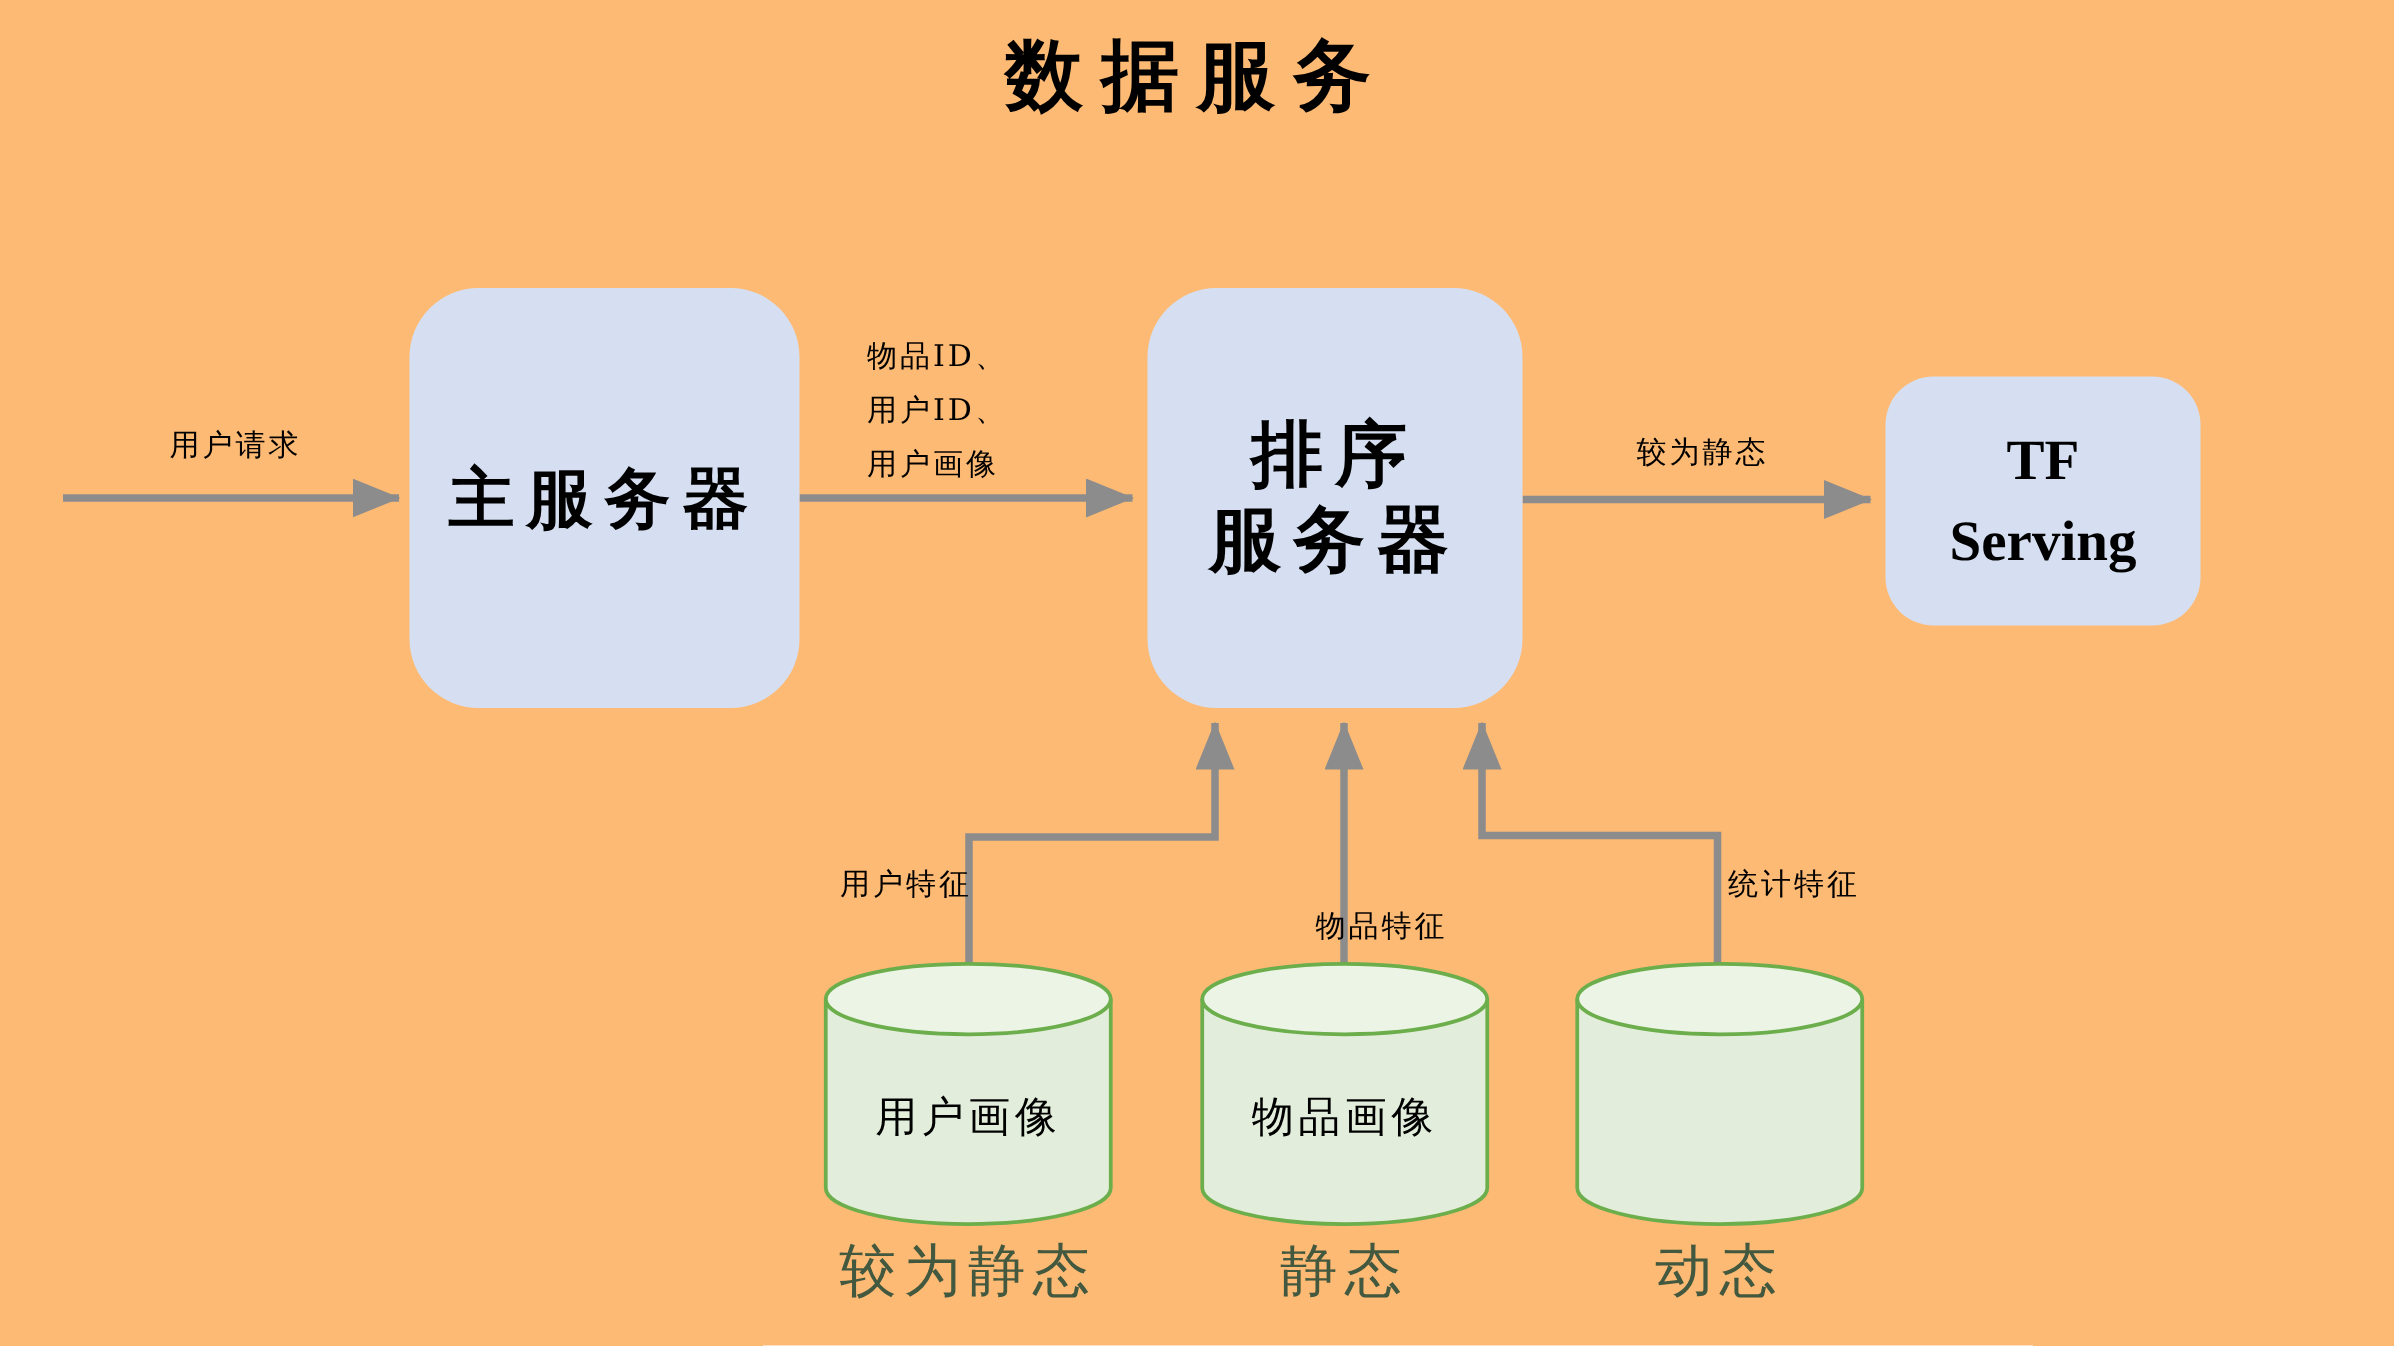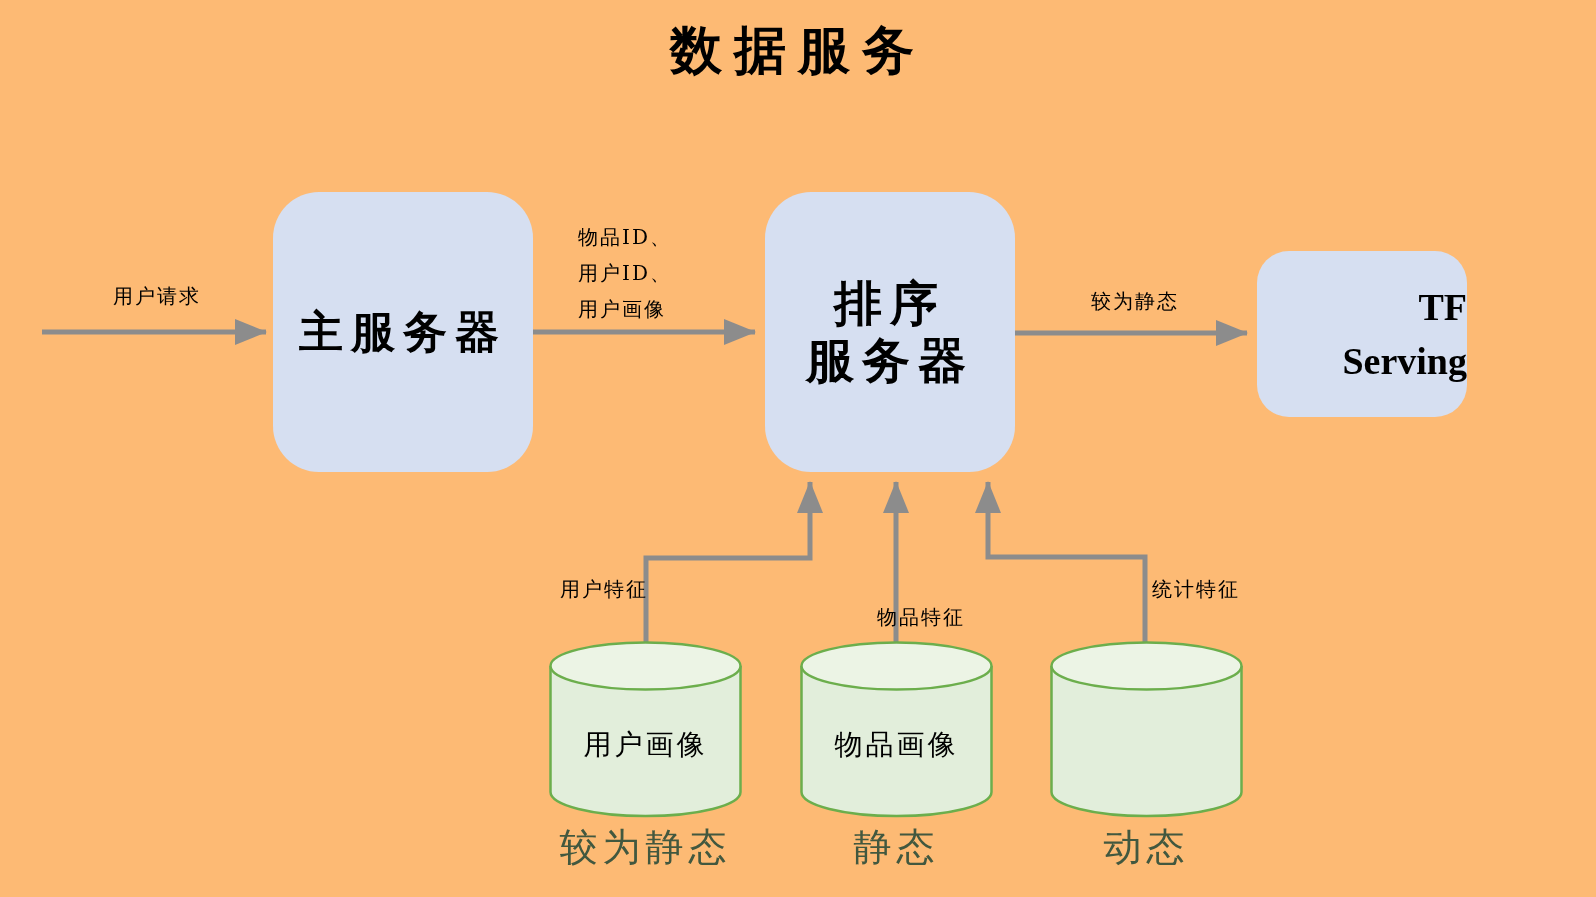--- a/index.html
+++ b/index.html
@@ -32,21 +32,21 @@
     background: #d6dff1;
     border-radius: 46px;
     display: flex;
     flex-direction: column;
     align-items: center;
     justify-content: center;
     text-align: center;
   }
   .node-main    { left: 273px; top: 192px; width: 260px; height: 280px; }
   .node-ranking { left: 765px; top: 192px; width: 250px; height: 280px; }
-  .node-tf      { left: 1257px; top: 251px; width: 210px; height: 166px; border-radius: 32px; align-items: flex-end; }
+  .node-tf      { left: 1257px; top: 251px; width: 210px; height: 166px; border-radius: 32px; }
 
   .node-main .node-label {
     font-size: 44px; font-weight: 700; letter-spacing: 8px;
   }
   .node-ranking .node-line {
     font-size: 48px; font-weight: 700; letter-spacing: 8px; line-height: 57px;
   }
   .node-tf .node-line {
     font-size: 38px; font-weight: 600; line-height: 54px;
     font-family: "Liberation Serif", serif;

